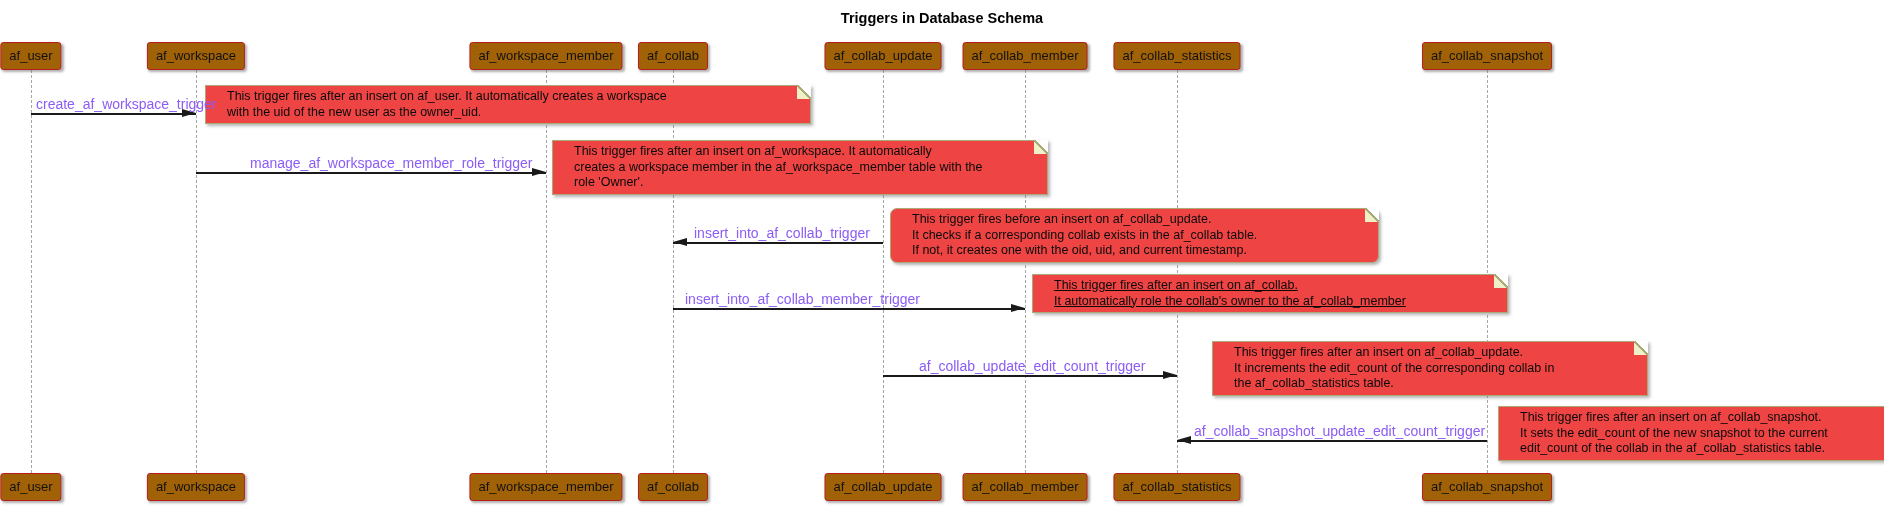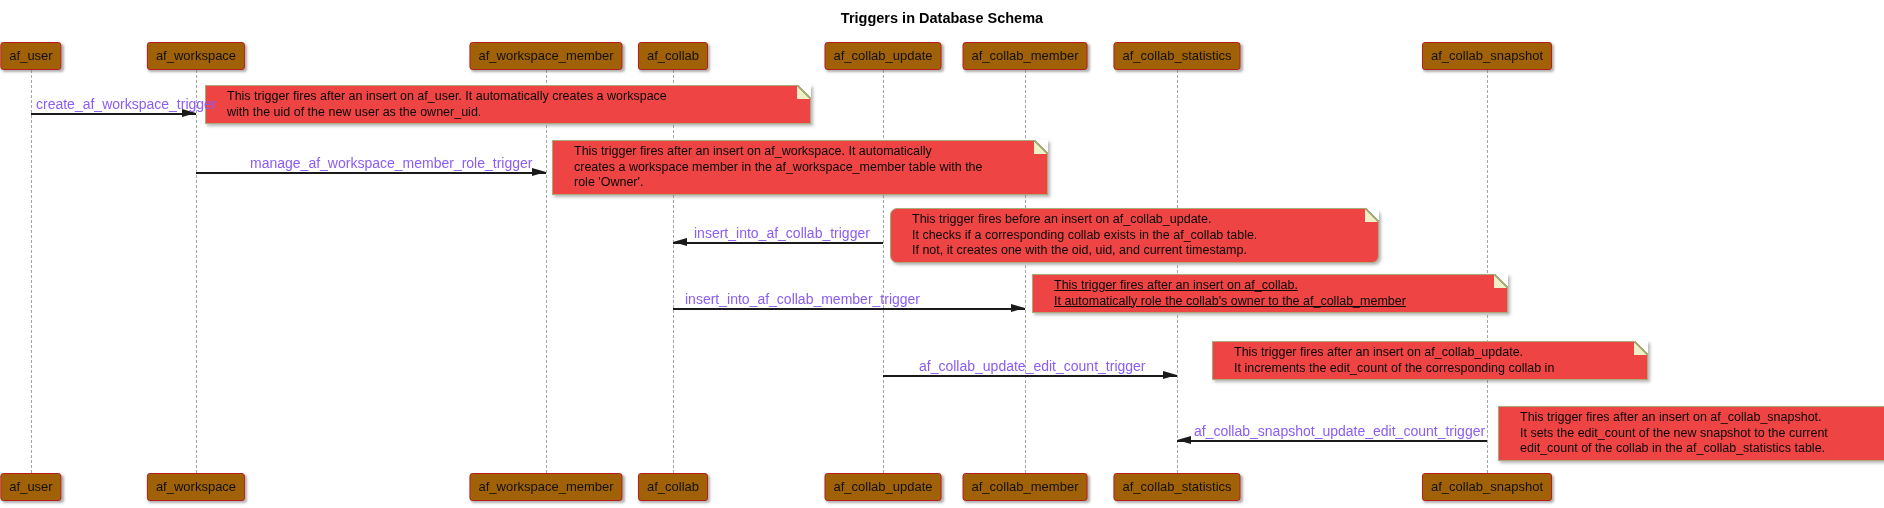--- a/index.html
+++ b/index.html
@@ -111,20 +111,21 @@
     </div>
     <div class="note" style="left: 1032px; top: 274px; width: 432px; text-decoration: underline;">
       <div class="fold"></div>
       <div class="nline">This trigger fires after an insert on af_collab.</div>
       <div class="nline">It automatically role the collab's owner to the af_collab_member</div>
     </div>
     <div class="note" style="left: 1183px; top: 341px; width: 392px; margin-left: 29px;">
       <div class="fold"></div>
       <div class="nline">This trigger fires after an insert on af_collab_update.</div>
       <div class="nline">It increments the edit_count of the corresponding collab in</div>
+      <div class="nline">the af_collab_statistics table.</div>
     </div>
     <div class="note" style="left: 1498px; top: 406px; width: 380px;">
       <div class="fold"></div>
       <div class="nline">This trigger fires after an insert on af_collab_snapshot.</div>
       <div class="nline">It sets the edit_count of the new snapshot to the current</div>
       <div class="nline">edit_count of the collab in the af_collab_statistics table.</div>
     </div>
   </div>
 
 </body></html>

